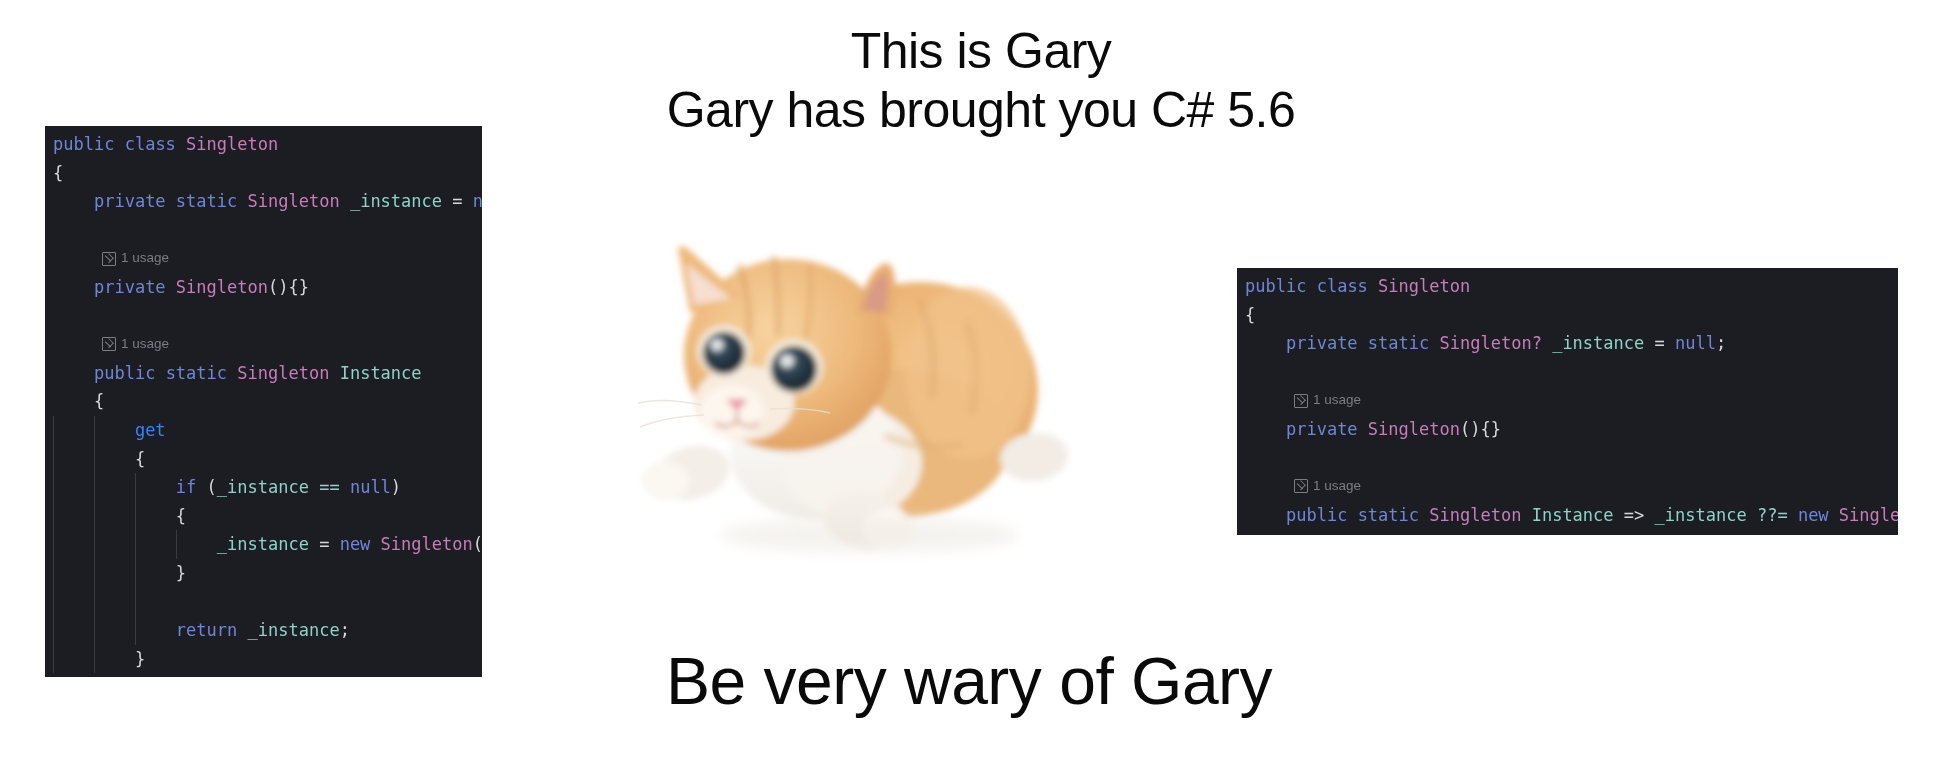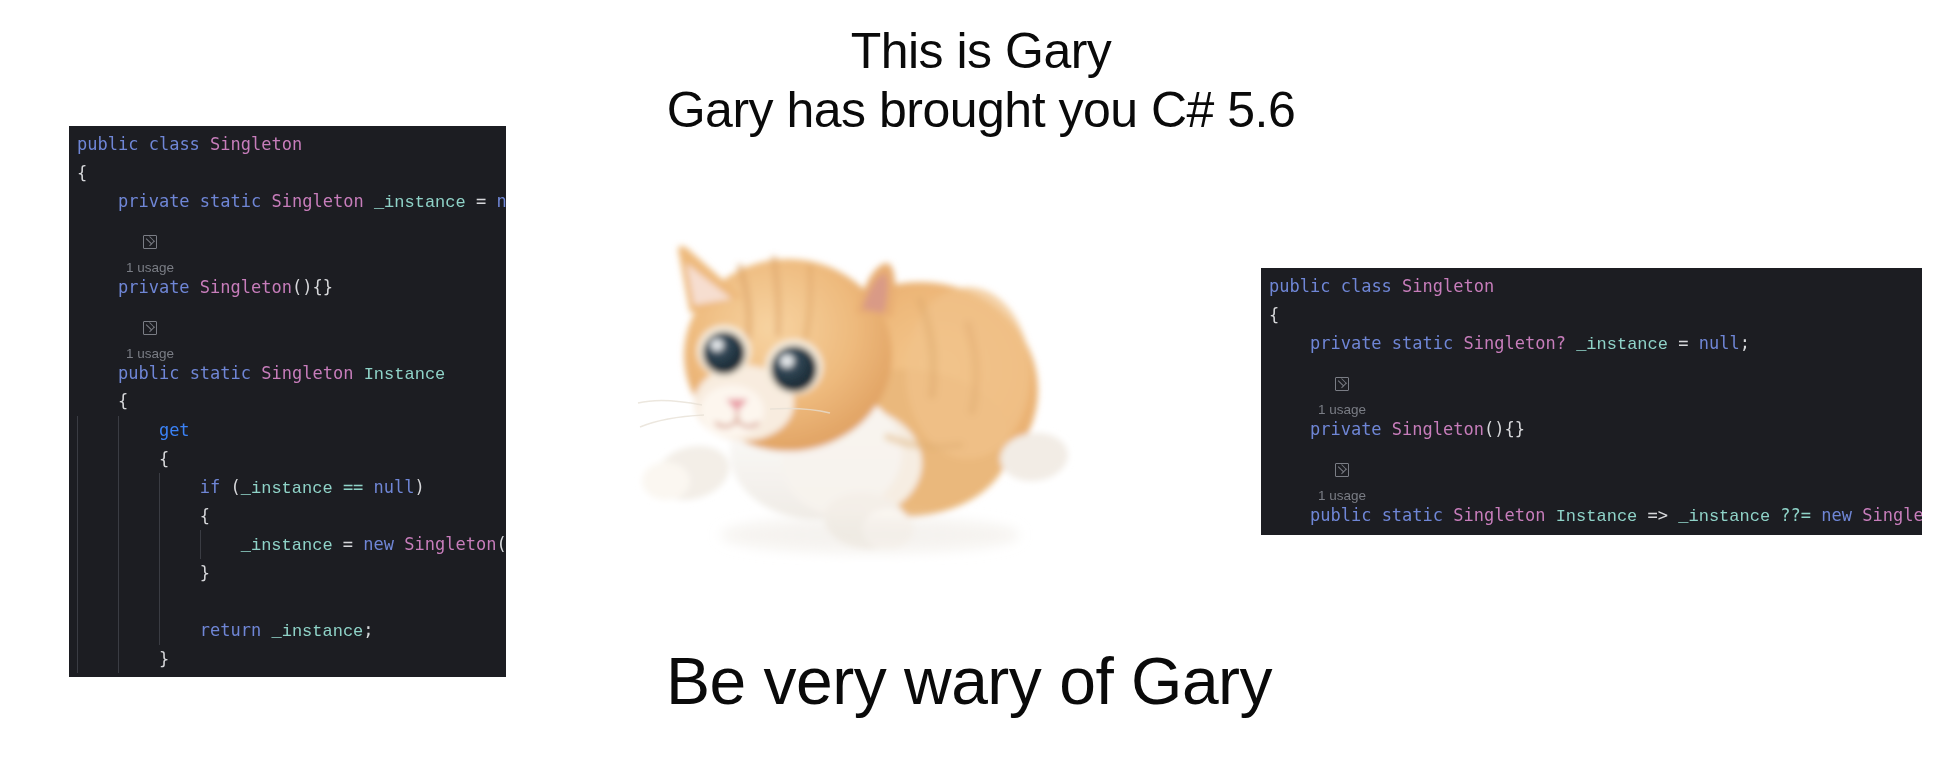--- a/index.html
+++ b/index.html
@@ -58,21 +58,20 @@
   .code-block {
     position: absolute;
     background: #1c1d22;
     font-family: "DejaVu Sans Mono", "Liberation Mono", monospace;
     font-size: 17px;
     line-height: 28.6px;
     color: #d6d7da;
     overflow: hidden;
     white-space: pre;
     box-sizing: border-box;
-    margin-left: 24px;
   }
   .code-left {
     left: 45px;
     top: 126px;
     width: 437px;
     height: 551px;
     padding: 4px 0 6px 0;
   }
   .code-right {
     left: 1237px;
@@ -111,21 +110,20 @@
     font-family: "Liberation Sans", sans-serif;
     font-size: 13.5px;
     color: #7a7d85;
     display: flex;
     align-items: center;
   }
   .codelens .cl-inner {
     display: inline-flex;
     align-items: center;
     gap: 5px;
-    flex-direction: column;
   }
   .cl-indent-1 { padding-left: 49px; }
   .usage-icon {
     display: inline-block;
     width: 12px;
     height: 12px;
     border: 1px solid #7a7d85;
     border-radius: 1px;
     position: relative;
     flex: 0 0 auto;
@@ -150,21 +148,21 @@
     width: 7.5px;
     height: 1.4px;
     background: #7a7d85;
     transform: rotate(45deg);
     transform-origin: left center;
   }
 
   
   .kw   { color: #6f86d6; }  
   .typ  { color: #c77dbb; }  
-  .id   { color: #8fd3c8; font-family: Liberation Mono, monospace; }
+  .id   { color: #8fd3c8; }
   .acc  { color: #3b82f6; }  
   .pun  { color: #d6d7da; }  
   .op   { color: #8fd3c8; }  
 </style>
 </head>
 <body>
 
 <div class="headline"><span>This is Gary</span><br><span>Gary has brought you C# 5.6</span></div>
 
 <div class="code-block code-left" id="code-left"><div class="ln"><span></span><span class="kw">public</span><span class="pun"> </span><span class="kw">class</span><span class="pun"> </span><span class="typ">Singleton</span></div><div class="ln"><span></span><span class="pun">{</span></div><div class="ln"><span>    </span><span class="kw">private</span><span class="pun"> </span><span class="kw">static</span><span class="pun"> </span><span class="typ">Singleton</span><span class="pun"> </span><span class="id">_instance</span><span class="pun"> </span><span class="pun">=</span><span class="pun"> </span><span class="kw">null</span></div><div class="ln blank"><span></span> </div><div class="codelens"><span class="cl-inner cl-indent-1"><span class="usage-icon"></span><span>1 usage</span></span></div><div class="ln"><span>    </span><span class="kw">private</span><span class="pun"> </span><span class="typ">Singleton</span><span class="pun">(){}</span></div><div class="ln blank"><span></span> </div><div class="codelens"><span class="cl-inner cl-indent-1"><span class="usage-icon"></span><span>1 usage</span></span></div><div class="ln"><span>    </span><span class="kw">public</span><span class="pun"> </span><span class="kw">static</span><span class="pun"> </span><span class="typ">Singleton</span><span class="pun"> </span><span class="id">Instance</span></div><div class="ln"><span>    </span><span class="pun">{</span></div><div class="ln"><span class="guide g1"></span><span class="guide g2"></span><span>        </span><span class="acc">get</span></div><div class="ln"><span class="guide g1"></span><span class="guide g2"></span><span>        </span><span class="pun">{</span></div><div class="ln"><span class="guide g1"></span><span class="guide g2"></span><span class="guide g3"></span><span>            </span><span class="kw">if</span><span class="pun"> (</span><span class="id">_instance</span><span class="pun"> </span><span class="op">==</span><span class="pun"> </span><span class="kw">null</span><span class="pun">)</span></div><div class="ln"><span class="guide g1"></span><span class="guide g2"></span><span class="guide g3"></span><span>            </span><span class="pun">{</span></div><div class="ln"><span class="guide g1"></span><span class="guide g2"></span><span class="guide g3"></span><span class="guide g4"></span><span>                </span><span class="id">_instance</span><span class="pun"> </span><span class="pun">=</span><span class="pun"> </span><span class="kw">new</span><span class="pun"> </span><span class="typ">Singleton</span><span class="pun">();</span></div><div class="ln"><span class="guide g1"></span><span class="guide g2"></span><span class="guide g3"></span><span>            </span><span class="pun">}</span></div><div class="ln blank"><span class="guide g1"></span><span class="guide g2"></span><span class="guide g3"></span><span></span> </div><div class="ln"><span class="guide g1"></span><span class="guide g2"></span><span class="guide g3"></span><span>            </span><span class="kw">return</span><span class="pun"> </span><span class="id">_instance</span><span class="pun">;</span></div><div class="ln"><span class="guide g1"></span><span class="guide g2"></span><span>        </span><span class="pun">}</span></div><div class="ln"></div></div>

